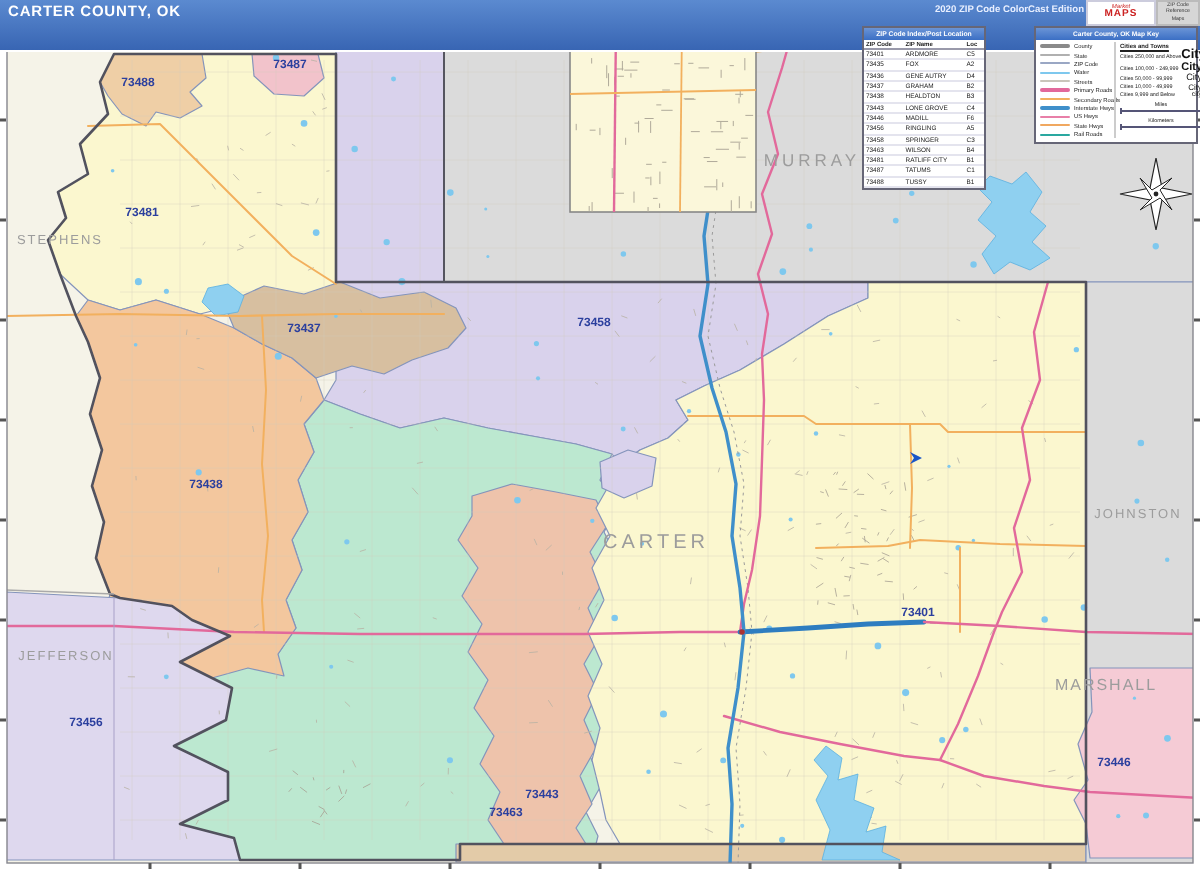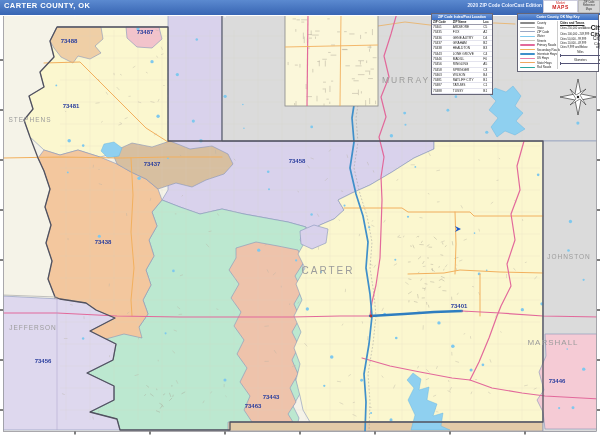--- a/index.html
+++ b/index.html
@@ -1,19 +1,19 @@
 <!DOCTYPE html>
 <html><head>
 <meta charset="utf-8">
 <style>
   html,body{margin:0;padding:0;background:#e8e8e8;}
   #stage{position:relative;width:600px;height:435px;overflow:hidden;background:#fff;
          font-family:"Liberation Sans",sans-serif;}
   
-  #titlebar{position:absolute;left:0;top:0;width:600px;height:16px;
+  #titlebar{position:absolute;left:0;top:0;width:600px;height:26px;
     background:linear-gradient(#5b8ad0,#3865b3);border-bottom:1px solid #fff;box-sizing:border-box;}
   #title{position:absolute;left:4px;top:1px;color:#fff;font-size:7.5px;font-weight:bold;letter-spacing:.4px;}
   #edition{position:absolute;right:58px;top:3px;color:#e8efff;font-size:4.8px;font-weight:bold;}
   #logo{position:absolute;right:22px;top:0;width:35px;height:13px;background:#fff;border:1px solid #ccd;box-sizing:border-box;text-align:center;line-height:1;}
   #logo .l1{font-size:3px;color:#c22;font-style:italic;display:block;margin-top:1px;}
   #logo .l2{font-size:5px;color:#c22;font-weight:bold;display:block;letter-spacing:.5px;}
   #logobox{position:absolute;right:0;top:0;width:22px;height:13px;background:#d6d6d6;border:1px solid #bbb;box-sizing:border-box;text-align:center;line-height:1;}
   #logobox span{display:block;font-size:2.6px;color:#333;margin-top:.8px;}
   
   #map-svg{position:absolute;left:0;top:0;}

